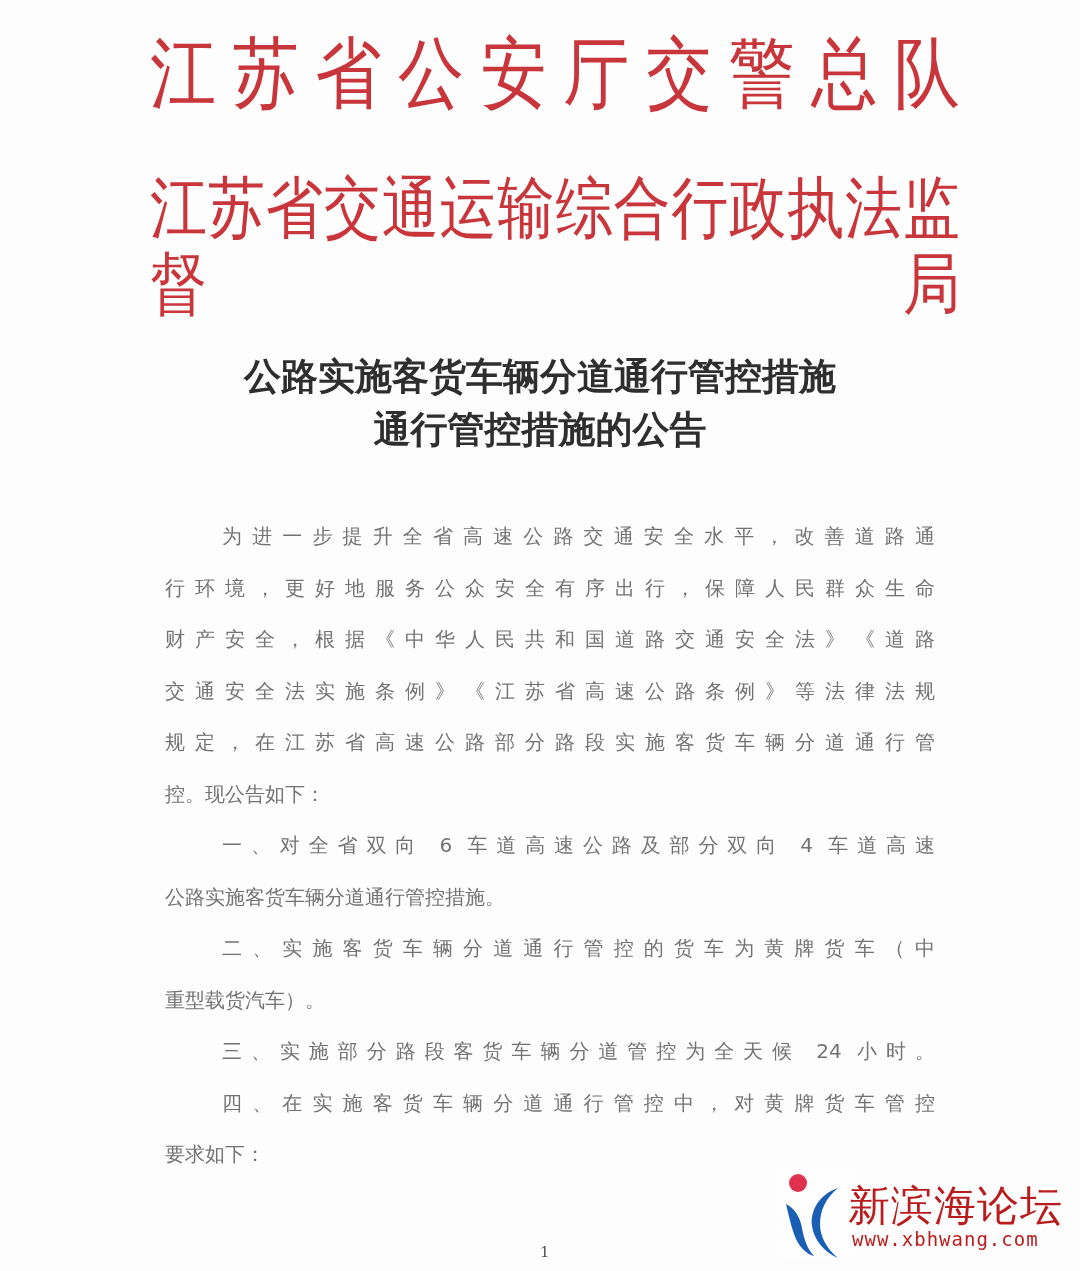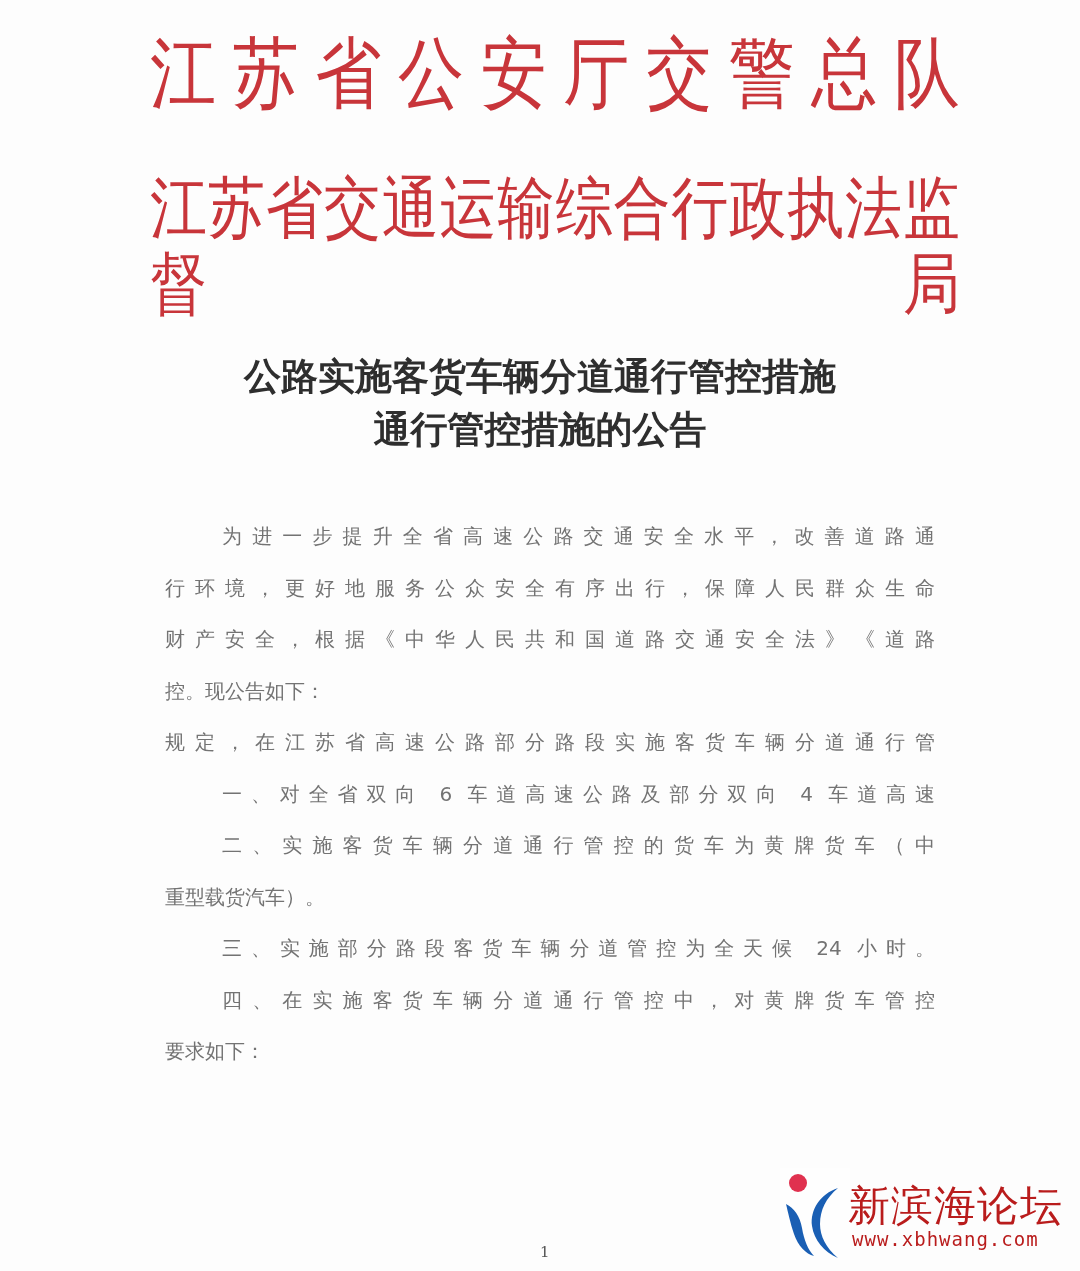--- a/index.html
+++ b/index.html
@@ -129,23 +129,25 @@
   <div class="issuer issuer-1">江苏省公安厅交警总队</div>
   <div class="issuer issuer-2">江苏省交通运输综合行政执法监督局</div>
 
   <div class="title title-1">公路实施客货车辆分道通行管控措施</div>
   <div class="title title-2">通行管控措施的公告</div>
 
   <div class="body-text" style="top:511px;">
     <span class="line indent">为进一步提升全省高速公路交通安全水平，改善道路通</span>
     <span class="line">行环境，更好地服务公众安全有序出行，保障人民群众生命</span>
     <span class="line">财产安全，根据《中华人民共和国道路交通安全法》《道路</span>
+    <span class="line">交通安全法实施条例》《江苏省高速公路条例》等法律法规</span>
+    <span class="line">规定，在江苏省高速公路部分路段实施客货车辆分道通行管</span>
     <span class="line short">控。现公告如下：</span>
-    <span class="line">规定，在江苏省高速公路部分路段实施客货车辆分道通行管</span>
     <span class="line indent">一、对全省双向 6 车道高速公路及部分双向 4 车道高速</span>
+    <span class="line short">公路实施客货车辆分道通行管控措施。</span>
     <span class="line indent">二、实施客货车辆分道通行管控的货车为黄牌货车（中</span>
     <span class="line short">重型载货汽车）。</span>
     <span class="line indent">三、实施部分路段客货车辆分道管控为全天候 24 小时。</span>
     <span class="line indent">四、在实施客货车辆分道通行管控中，对黄牌货车管控</span>
     <span class="line short">要求如下：</span>
   </div>
 
   <div class="page-number">1</div>
 
   <div class="watermark">

